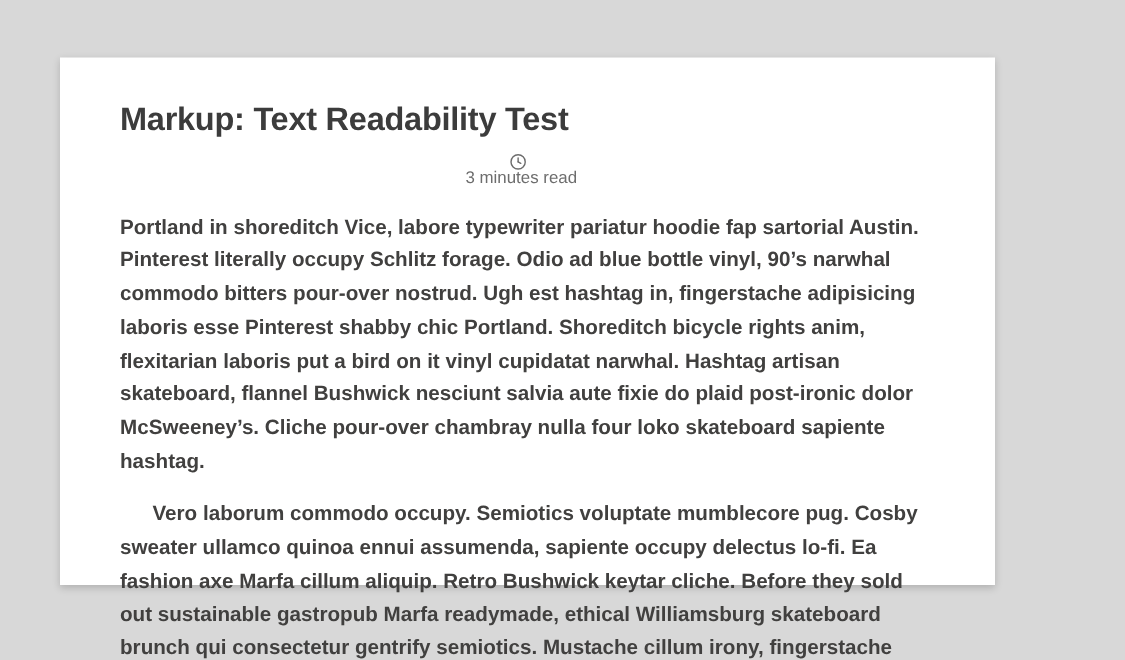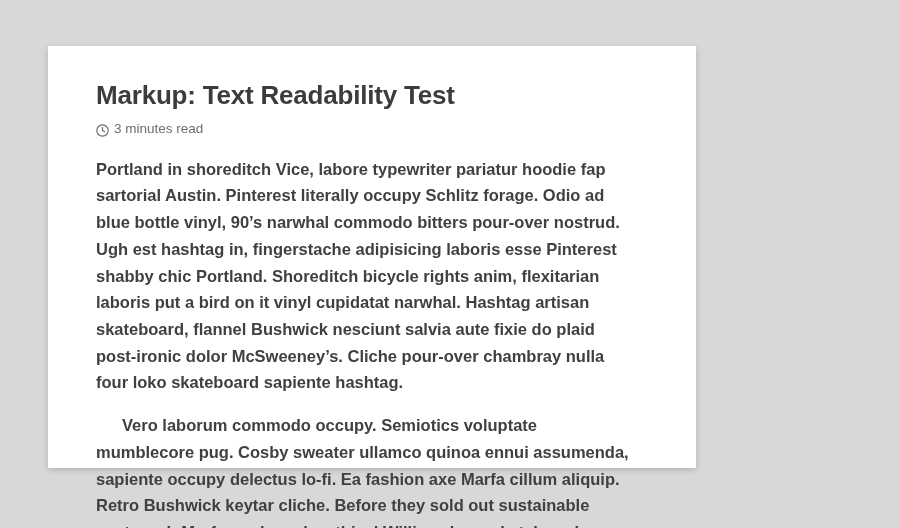--- a/index.html
+++ b/index.html
@@ -16,40 +16,41 @@
   .page {
     position: relative;
     width: 900px;
     height: 528px;
     box-sizing: border-box;
   }
   .article-card {
     position: absolute;
     left: 48px;
     top: 46px;
-    width: 648px;
+    width: 748px;
     height: 422px;
     background: #ffffff;
     box-sizing: border-box;
     padding: 34px 58px 30px 48px;
     box-shadow: 0 2px 6px rgba(0,0,0,0.18);
   }
   .article-title {
     margin: 0;
     font-size: 26px;
     font-weight: bold;
     color: #3c3c3c;
     letter-spacing: -0.2px;
     line-height: 1.2;
   }
   .meta-row {
     display: flex;
     align-items: center;
     margin-top: 11px;
     margin-bottom: 0;
+    flex-direction: column;
   }
   .clock-icon {
     display: inline-block;
     width: 13px;
     height: 13px;
     margin-right: 5px;
     flex: none;
     position: relative;
     top: 1px;
   }

